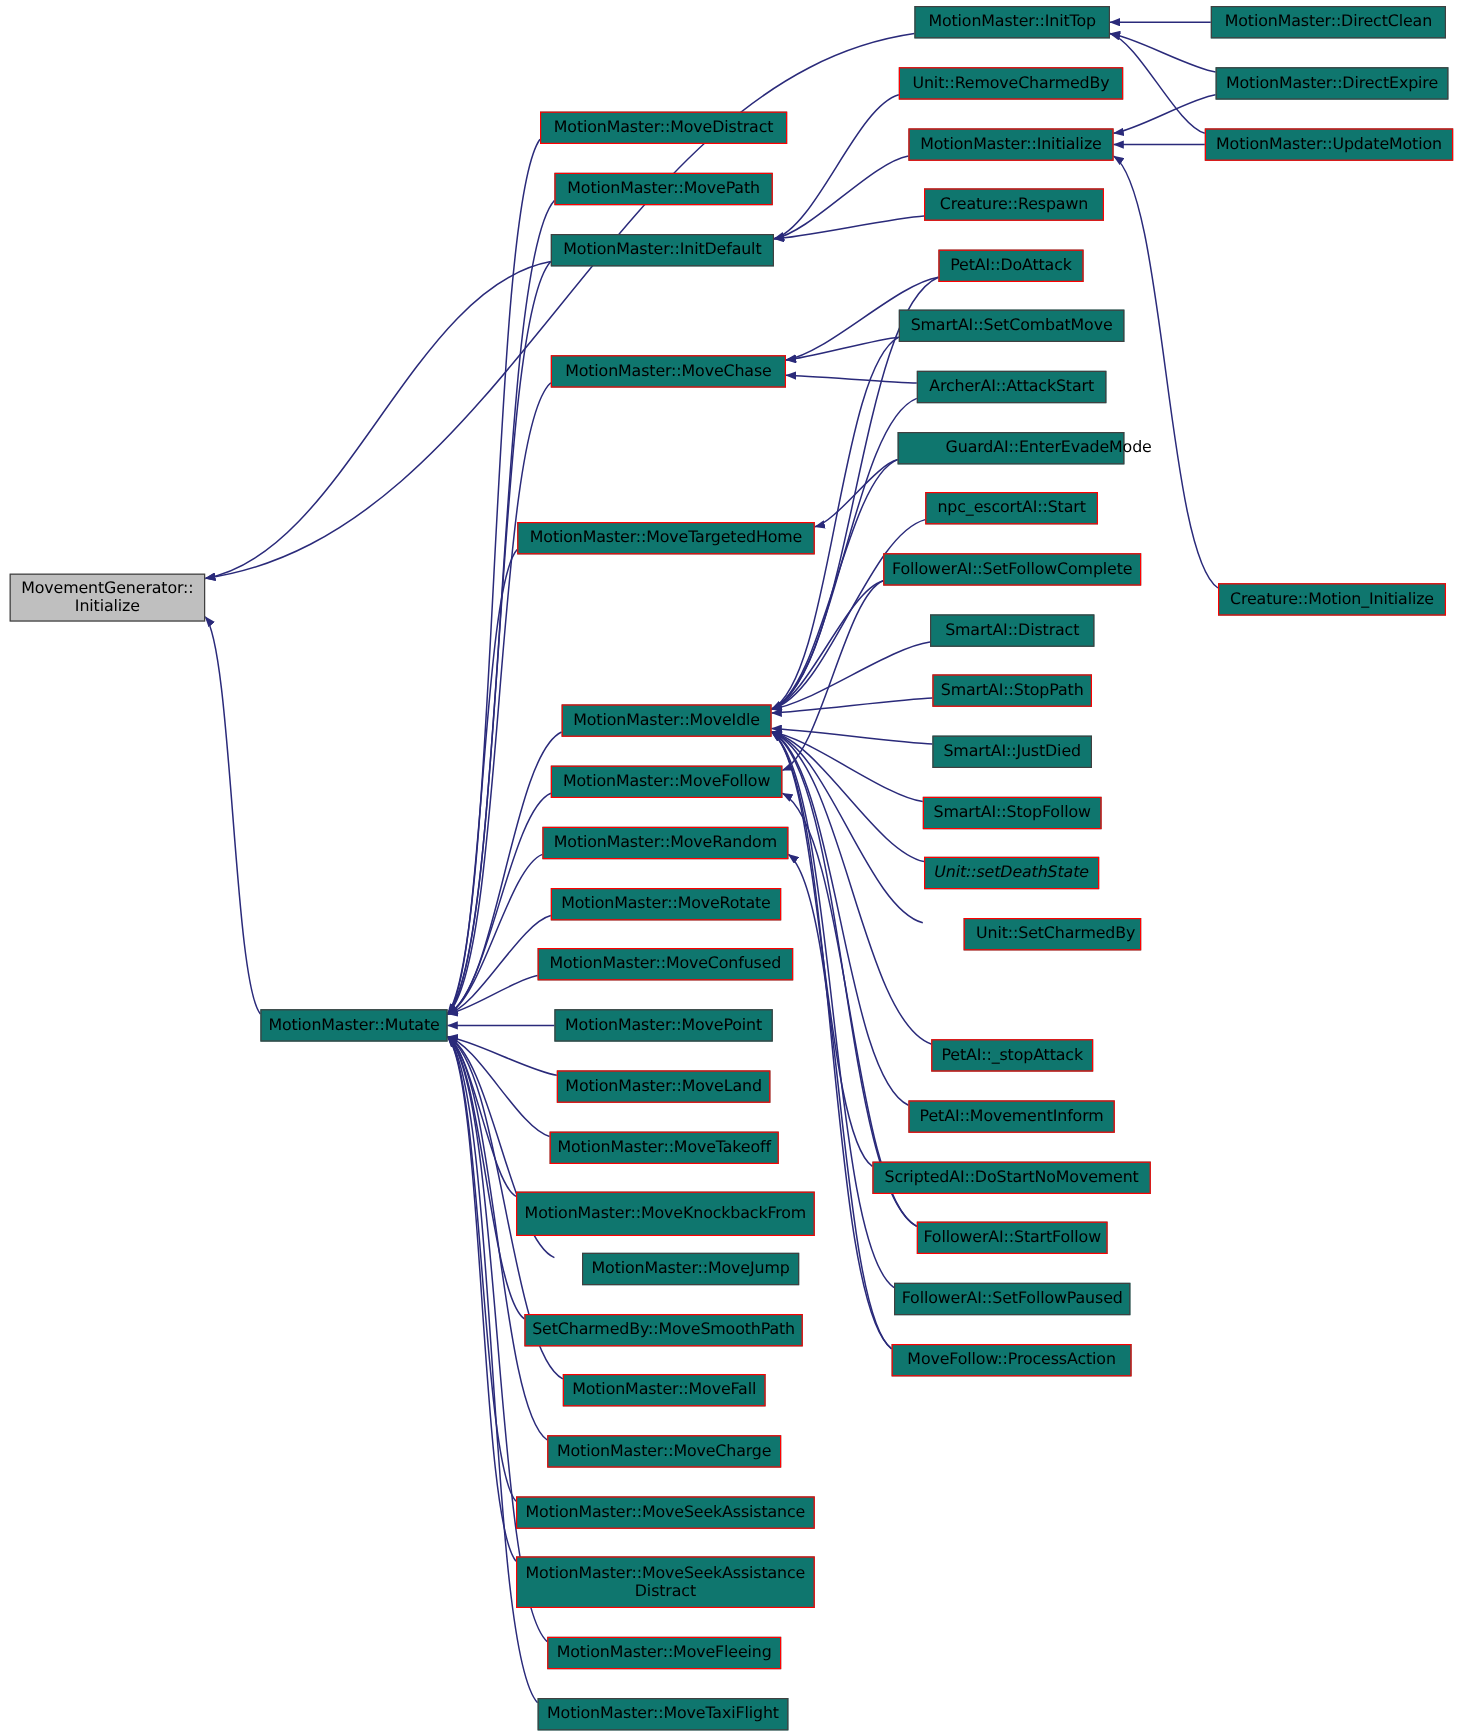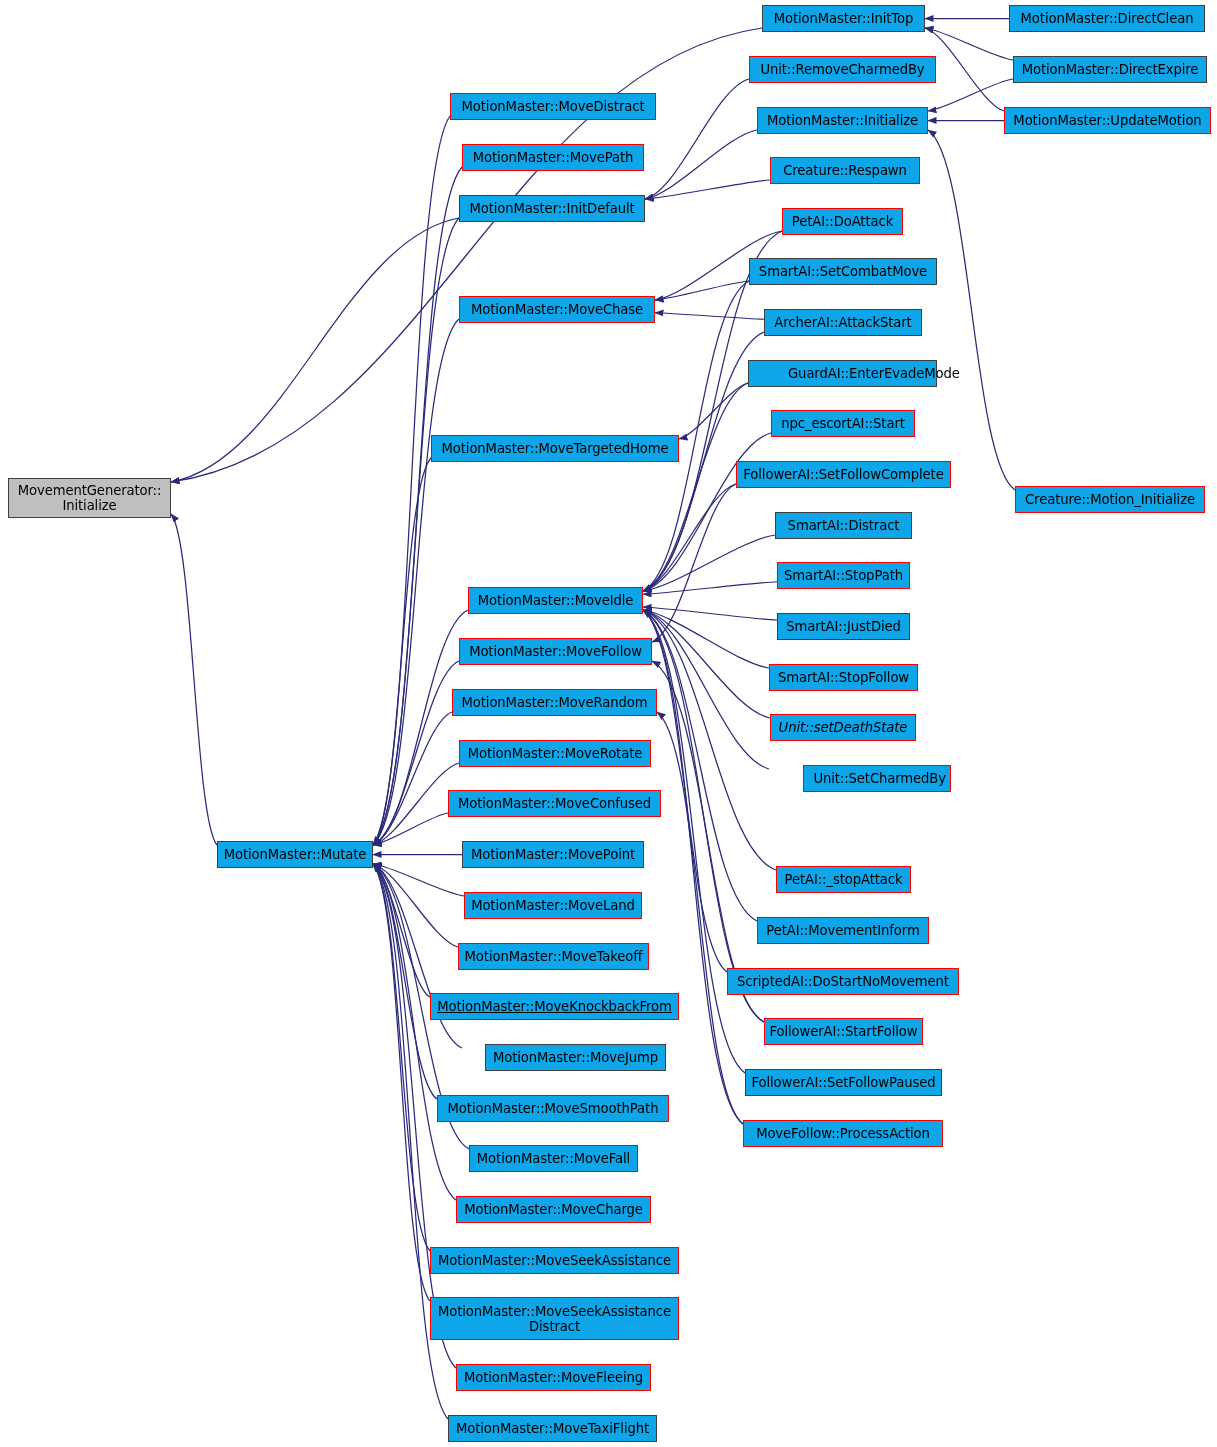--- a/index.html
+++ b/index.html
@@ -22,21 +22,21 @@
     height: 1447px;
     pointer-events: none;
   }
   .gnode {
     position: absolute;
     box-sizing: border-box;
     display: flex;
     align-items: center;
     justify-content: center;
     text-align: center;
-    background: #0ea5e9;
+    background: #0f766e;
     font-size: 13.2px;
     line-height: 15px;
     color: #000000;
     white-space: pre-line;
     letter-spacing: -0.1px;
   }
   .gnode.red {
     border: 1.6px solid #ff0000;
   }
   .gnode.black {
@@ -161,23 +161,23 @@
       <div class="gnode red" style="left: 459px; top: 296px; width: 196px; height: 27px;"><span class="gnode-label">MotionMaster::MoveChase</span></div>
       <div class="gnode red" style="left: 431px; top: 435px; width: 248px; height: 27px;"><span class="gnode-label">MotionMaster::MoveTargetedHome</span></div>
       <div class="gnode red" style="left: 468px; top: 587px; width: 175px; height: 27px;"><span class="gnode-label">MotionMaster::MoveIdle</span></div>
       <div class="gnode red" style="left: 459px; top: 638px; width: 193px; height: 27px;"><span class="gnode-label">MotionMaster::MoveFollow</span></div>
       <div class="gnode red" style="left: 452px; top: 689px; width: 205px; height: 27px;"><span class="gnode-label">MotionMaster::MoveRandom</span></div>
       <div class="gnode red" style="left: 459px; top: 740px; width: 192px; height: 27px;"><span class="gnode-label">MotionMaster::MoveRotate</span></div>
       <div class="gnode red" style="left: 448px; top: 790px; width: 213px; height: 27px;"><span class="gnode-label">MotionMaster::MoveConfused</span></div>
       <div class="gnode black" style="left: 462px; top: 841px; width: 182px; height: 27px;"><span class="gnode-label">MotionMaster::MovePoint</span></div>
       <div class="gnode red" style="left: 464px; top: 892px; width: 178px; height: 27px;"><span class="gnode-label">MotionMaster::MoveLand</span></div>
       <div class="gnode red" style="left: 458px; top: 943px; width: 191px; height: 27px;"><span class="gnode-label">MotionMaster::MoveTakeoff</span></div>
-      <div class="gnode red" style="left: 430px; top: 993px; width: 249px; height: 27px; text-decoration: underline;"><span class="gnode-label">MotionMaster::MoveKnockbackFrom</span></div>
+      <div class="gnode red" style="left: 430px; top: 993px; width: 249px; height: 37px;"><span class="gnode-label">MotionMaster::MoveKnockbackFrom</span></div>
       <div class="gnode black" style="left: 462px; top: 1044px; width: 181px; height: 27px; margin-left: 23px;"><span class="gnode-label">MotionMaster::MoveJump</span></div>
-      <div class="gnode red" style="left: 437px; top: 1095px; width: 232px; height: 27px;"><span class="gnode-label">MotionMaster::MoveSmoothPath</span></div>
+      <div class="gnode red" style="left: 437px; top: 1095px; width: 232px; height: 27px;"><span class="gnode-label">SetCharmedBy::MoveSmoothPath</span></div>
       <div class="gnode red" style="left: 469px; top: 1145px; width: 169px; height: 27px;"><span class="gnode-label">MotionMaster::MoveFall</span></div>
       <div class="gnode red" style="left: 456px; top: 1196px; width: 195px; height: 27px;"><span class="gnode-label">MotionMaster::MoveCharge</span></div>
       <div class="gnode red" style="left: 430px; top: 1247px; width: 249px; height: 27px;"><span class="gnode-label">MotionMaster::MoveSeekAssistance</span></div>
       <div class="gnode red" style="left: 430px; top: 1297px; width: 249px; height: 43px;"><span class="gnode-label">MotionMaster::MoveSeekAssistance
 Distract</span></div>
       <div class="gnode red" style="left: 456px; top: 1364px; width: 195px; height: 27px;"><span class="gnode-label">MotionMaster::MoveFleeing</span></div>
       <div class="gnode black" style="left: 448px; top: 1415px; width: 209px; height: 27px;"><span class="gnode-label">MotionMaster::MoveTaxiFlight</span></div>
     </div>
 </div>
 

